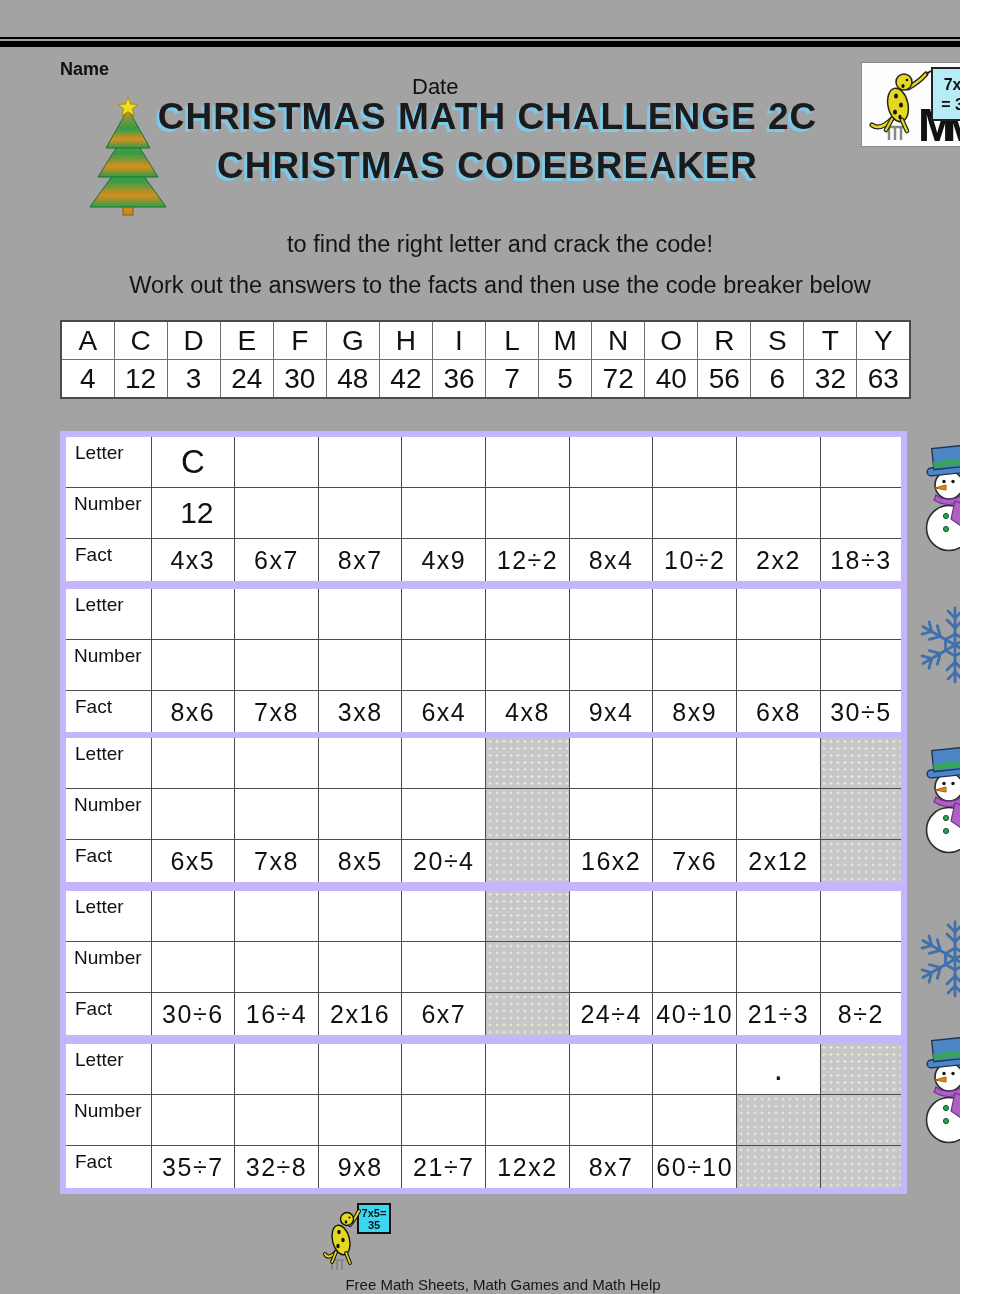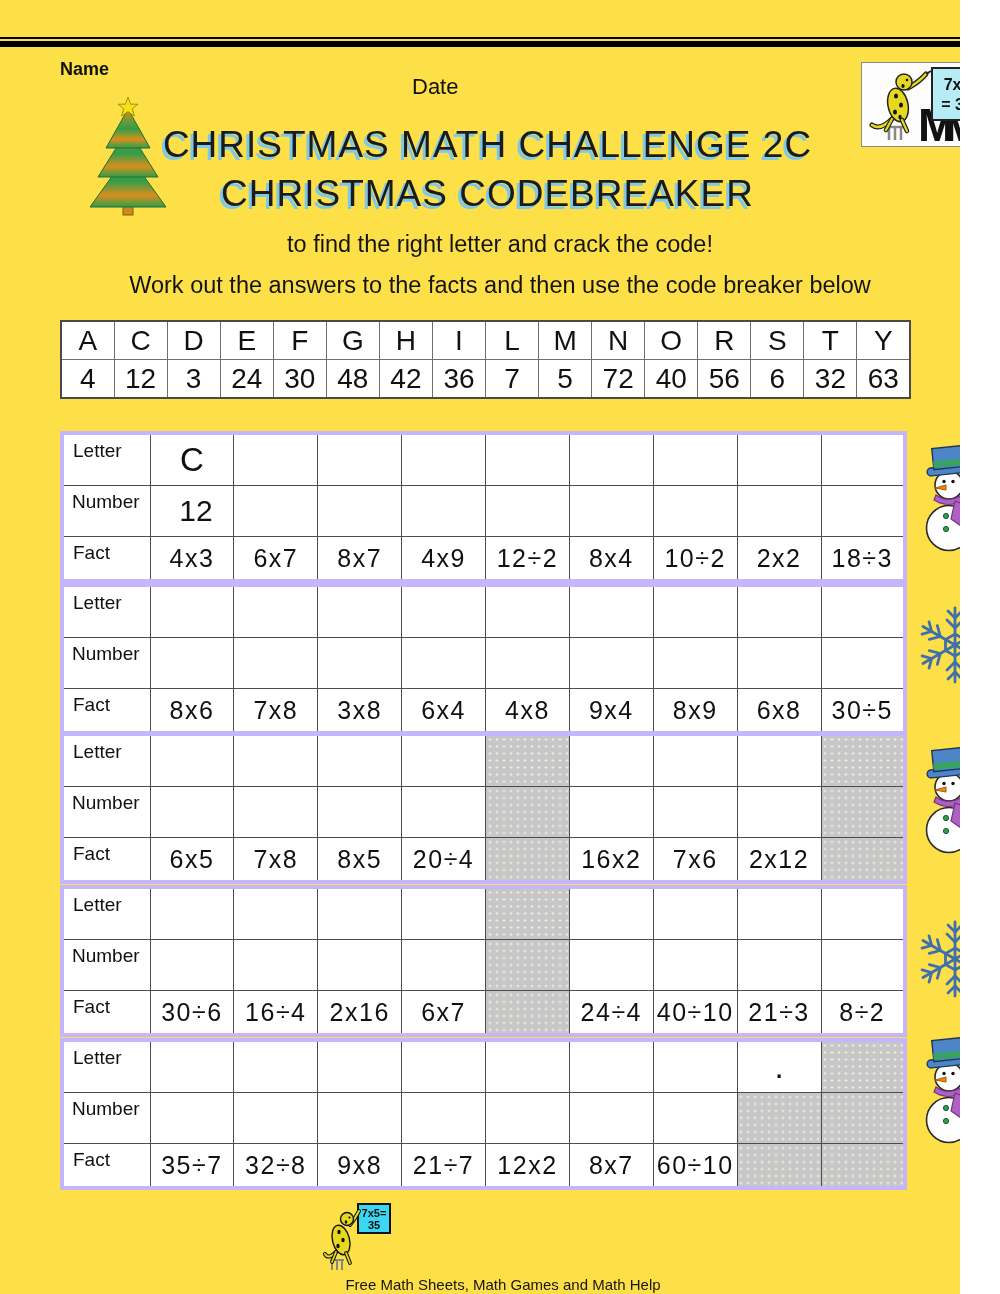--- a/index.html
+++ b/index.html
@@ -1,32 +1,32 @@
 <!DOCTYPE html>
 <html><head>
 <meta charset="utf-8">
 <style>
   html,body{margin:0;padding:0;background:#fff;}
-  .page{position:relative;width:960px;height:1294px;background:#fde047;overflow:hidden;
+  .page{position:relative;width:960px;height:1294px;background:#a3a3a3;overflow:hidden;
         font-family:"Liberation Sans",sans-serif;color:#111;}
   .bar-thin{position:absolute;left:0;right:0;top:37px;height:2px;background:#000;}
   .bar-thick{position:absolute;left:0;right:0;top:41px;height:6px;background:#000;}
   .name-label{position:absolute;left:60px;top:59px;font-size:18px;font-weight:600;}
   .date-label{position:absolute;left:412px;top:74px;font-size:22px;font-weight:400;}
   .logo-box{position:absolute;left:861px;top:62px;width:133px;height:83px;border:1px solid #8a8a8a;background:#fdfdfd;}
   .tree{position:absolute;left:76px;top:96px;}
-  .title{position:absolute;left:0;top:120px;width:975px;text-align:center;
-         font-weight:normal;font-size:37px;line-height:49px;letter-spacing:1px;color:#1b1b1b;
+  .title{position:absolute;left:0;top:92px;width:975px;text-align:center;
+         font-weight:bold;font-size:37px;line-height:49px;letter-spacing:1px;color:#1b1b1b;
          text-shadow:-3px 3px 0 #7fc9e8;}
   .instructions{position:absolute;left:0;top:224px;width:1000px;text-align:center;
                 font-size:23.5px;line-height:41px;color:#141414;}
   table{border-collapse:collapse;table-layout:fixed;background:#fff;}
   .code-table{position:absolute;left:60px;top:320px;width:851px;border:2px solid #4a4a4a;}
   .code-table td{border:1px solid #6f6f6f;text-align:center;height:37px;font-size:28px;padding:0;}
-  .ptable{position:absolute;left:60px;width:847px;border:4px solid #c4b5fd;}
+  .ptable{position:absolute;left:60px;width:847px;border:6px solid #c4b5fd;}
   .ptable td{border:1px solid #4c4c4c;padding:0;overflow:hidden;}
   .ptable td.lab{vertical-align:top;text-align:left;padding:5px 0 0 9px;font-size:19px;}
   .ptable td.ans{text-align:center;vertical-align:middle;}
   .ptable tr.letter-row td{height:45px;}
   .ptable tr.number-row td{height:45px;padding-left:8px;}
   .ptable tr.fact-row td{height:37px;}
   .ptable td.letter{font-size:33px;}
   .ptable td.number{font-size:30px;}
   .ptable td.fact{font-size:25px;letter-spacing:1.5px;}
   .ptable td.shaded{background-color:#c7c7c7;

